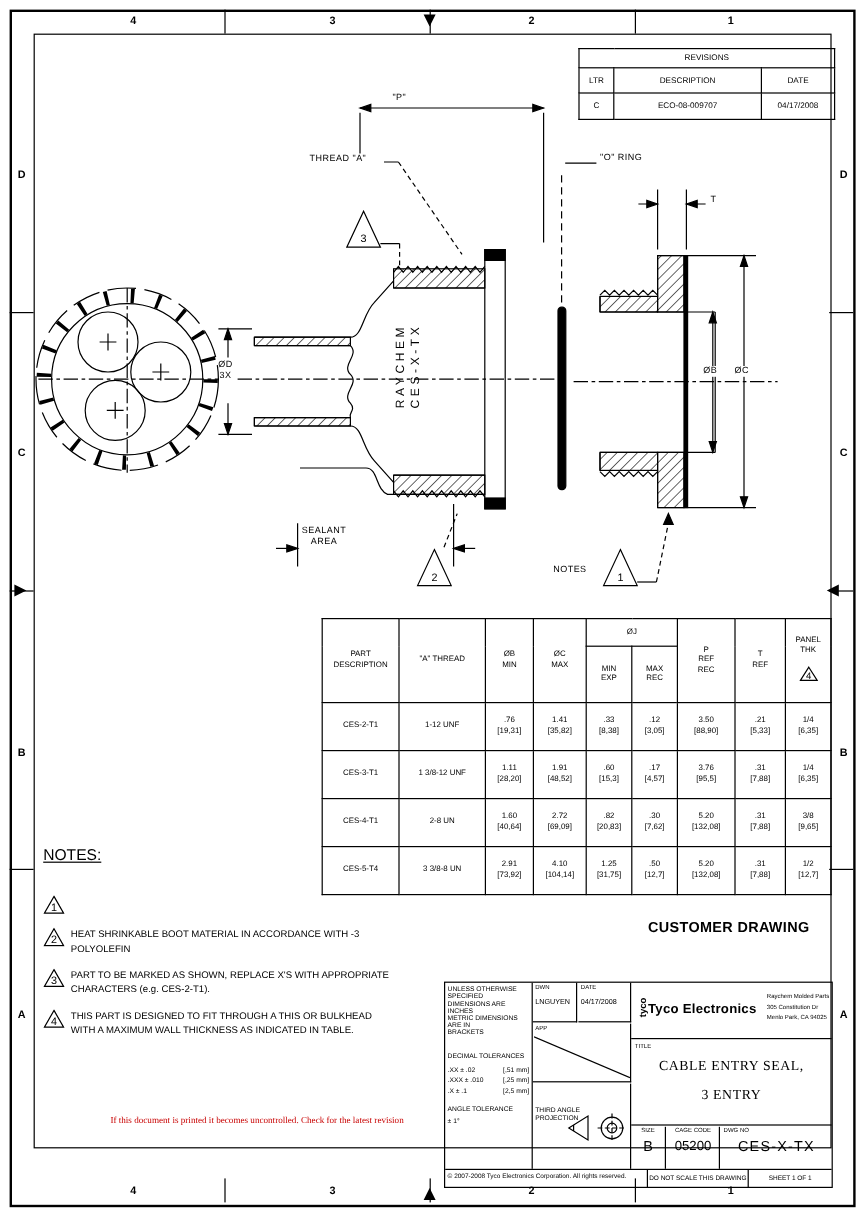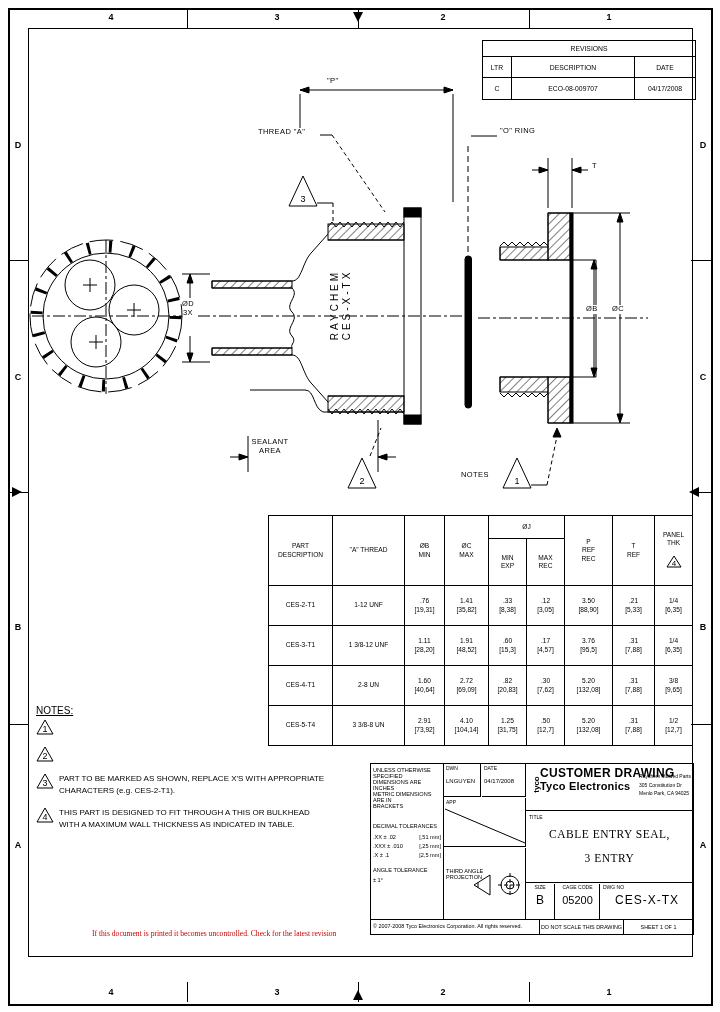--- a/index.html
+++ b/index.html
@@ -21,27 +21,27 @@
   #rev .r3 td{height:21px;}
   
   #spec{position:absolute;left:268px;top:515px;border-collapse:collapse;table-layout:fixed;}
   #spec th,#spec td{border:1px solid #000;font-size:6.6px;font-weight:normal;text-align:center;vertical-align:middle;padding:0;white-space:pre-line;line-height:1.25;}
   #spec tr.h1 th{height:22px;}
   #spec tr.h2 th{height:46px;}
   #spec tr.dr td{height:39px;}
   .cell2 div{line-height:1.35;}
   
   #notes{position:absolute;left:36px;top:705px;width:330px;font-size:8px;}
-  #notes .ttl{text-decoration:underline;font-size:10px;margin-bottom:3px;}
+  #notes .ttl{text-decoration:underline;font-size:13px;margin-bottom:26px;}
   .note-item{display:flex;gap:5px;margin-bottom:11px;align-items:flex-start;}
   .note-item .txt{width:268px;line-height:1.45;}
   .warn{position:absolute;left:92px;top:929px;font-family:"Liberation Serif",serif;font-size:7.6px;color:#c80000;white-space:nowrap;}
   .custdwg{position:absolute;left:540px;top:766px;width:152px;font-size:12px;font-weight:bold;letter-spacing:.3px;}
   
-  #tb{position:absolute;left:370px;top:763px;width:322px;height:170px;border:1px solid #000;font-size:5.6px;}
+  #tb{position:absolute;left:370px;top:818px;width:322px;height:170px;border:1px solid #000;font-size:5.6px;}
   .tbc{position:absolute;box-sizing:border-box;}
   .tbl-lab{font-size:5px;}
   .big{font-size:11.5px;letter-spacing:.5px;font-family:Liberation Serif, serif;}
   .rot{transform:rotate(-90deg);transform-origin:center;}
 </style>
 </head>
 <body>
 
 <div class="sheet">
 
@@ -347,20 +347,21 @@
       <svg width="18" height="16">
           <polygon points="9,1 17,15 1,15" fill="none" stroke="#000"></polygon>
           <text x="9" y="13" font-size="9" text-anchor="middle" fill="#000">1</text>
         </svg>
     </div>
     <div class="note-item">
       <svg width="18" height="16">
           <polygon points="9,1 17,15 1,15" fill="none" stroke="#000"></polygon>
           <text x="9" y="13" font-size="9" text-anchor="middle" fill="#000">2</text>
         </svg>
+      <div class="txt">HEAT SHRINKABLE BOOT MATERIAL IN ACCORDANCE WITH -3 POLYOLEFIN</div>
     </div>
     <div class="note-item">
       <svg width="18" height="16">
           <polygon points="9,1 17,15 1,15" fill="none" stroke="#000"></polygon>
           <text x="9" y="13" font-size="9" text-anchor="middle" fill="#000">3</text>
         </svg>
       <div class="txt">PART TO BE MARKED AS SHOWN, REPLACE X'S WITH APPROPRIATE CHARACTERS (e.g. CES-2-T1).</div>
     </div>
     <div class="note-item">
       <svg width="18" height="16">

